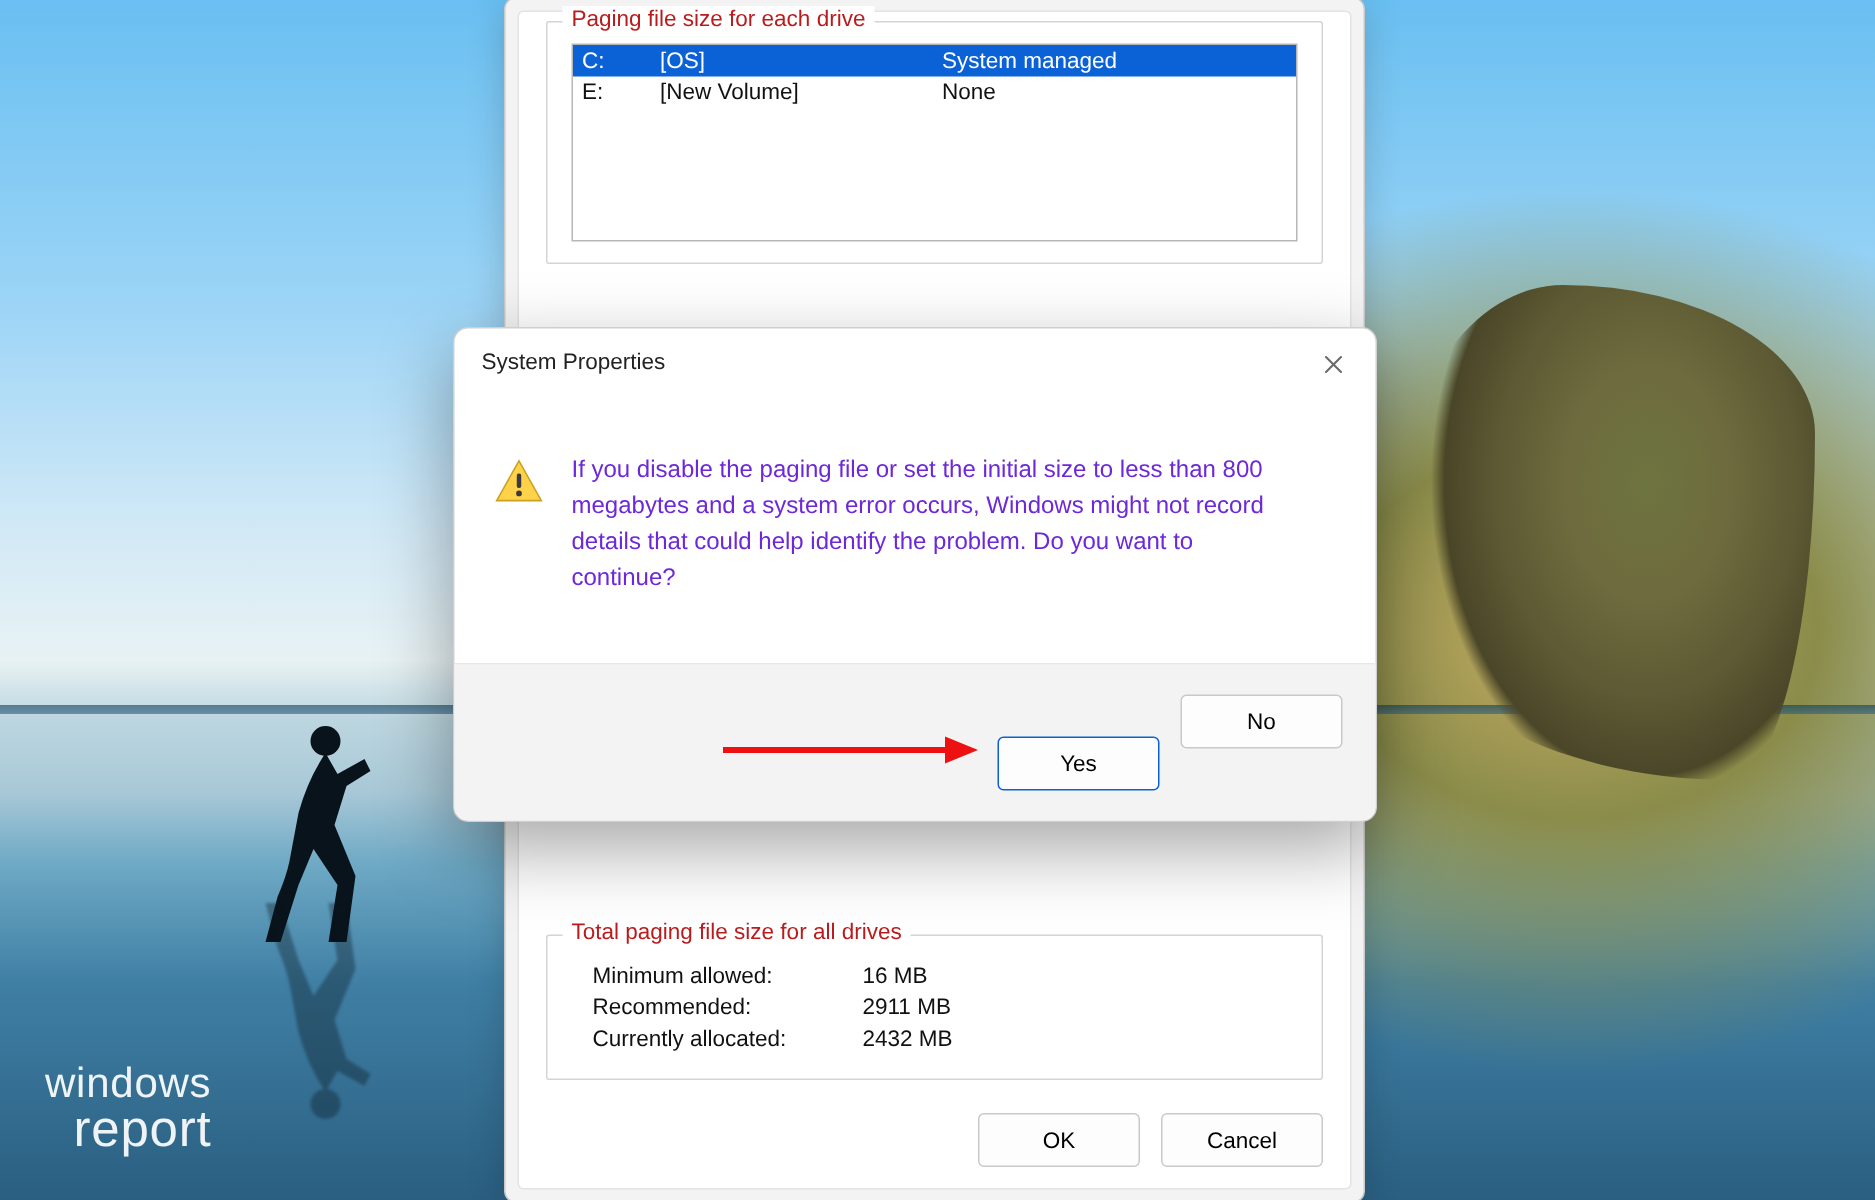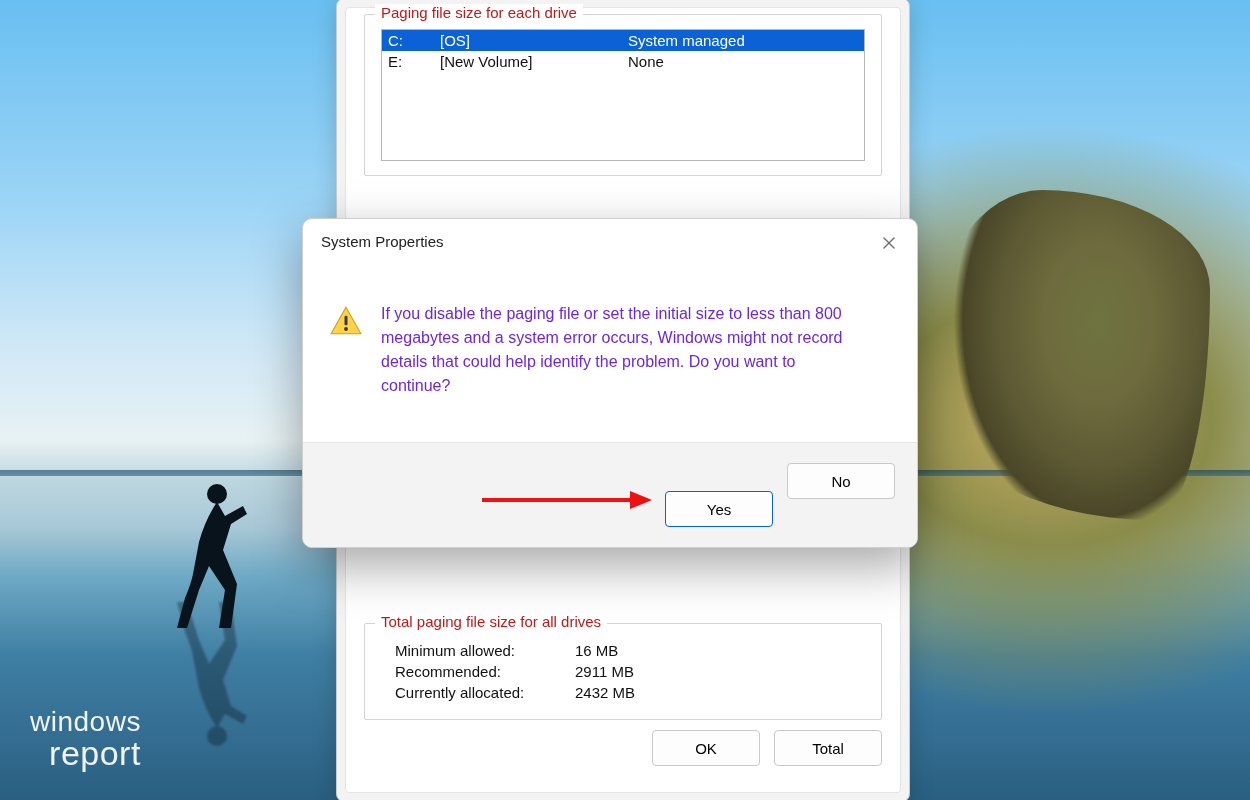--- a/index.html
+++ b/index.html
@@ -33,21 +33,21 @@
   .drive-row{display:flex;padding:2px 6px;font-size:15px;}
   .drive-row .c1{width:52px;}
   .drive-row .c2{width:188px;}
   .drive-row .c3{flex:1;}
   .drive-row.selected{background:#0a62d6;color:#fff;}
 
   .totals{margin-top:540px;}
   .totals .row{display:flex;margin:4px 0 4px 16px;font-size:15px;}
   .totals .row .k{width:180px;}
 
-  .vm-buttons{position:absolute;right:18px;bottom:26px;display:flex;gap:14px;}
+  .vm-buttons{position:absolute;right:18px;bottom:14px;display:flex;gap:14px;}
   .winbtn{min-width:108px;height:36px;border:1px solid #c9c9c9;background:#fdfdfd;border-radius:4px;font-size:15px;font-family:inherit;cursor:pointer;}
 
   
   .msgbox{position:absolute;left:302px;top:218px;width:614px;border:1px solid #cfcfcf;border-radius:10px;background:#fff;box-shadow:0 18px 50px rgba(0,0,0,.35);}
   .msg-title{padding:14px 18px 0 18px;font-size:15px;color:#222;}
   .msg-close{position:absolute;top:10px;right:14px;width:28px;height:28px;display:flex;align-items:center;justify-content:center;color:#7a7a7a;border-radius:4px;cursor:pointer;}
   .msg-body{display:flex;padding:52px 30px 44px 26px;gap:18px;}
   .msg-body .icon{flex:0 0 34px;padding-top:2px;}
   .msg-body .text{font-size:16px;color:#6d28d9;line-height:1.5;max-width:480px;}
   .msg-footer{background:#f3f3f3;border-top:1px solid #e7e7e7;border-radius:0 0 10px 10px;padding:20px 22px;display:flex;justify-content:flex-end;gap:14px;position:relative;}
@@ -115,21 +115,21 @@
           <span>2911 MB</span>
         </div>
       <div class="row">
           <span class="k">Currently allocated:</span>
           <span>2432 MB</span>
         </div>
     </div>
 
     <div class="vm-buttons">
       <button class="winbtn">OK</button>
-      <button class="winbtn">Total</button>
+      <button class="winbtn">Cancel</button>
     </div>
   </div>
 </div>
 
 <div class="msgbox">
   <div class="msg-title">System Properties</div>
   <div class="msg-close">
     <svg width="12" height="12" viewBox="0 0 12 12">
         <path d="M1 1 L11 11 M11 1 L1 11" stroke="#6a6a6a" stroke-width="1.4" stroke-linecap="round"></path>
       </svg>

